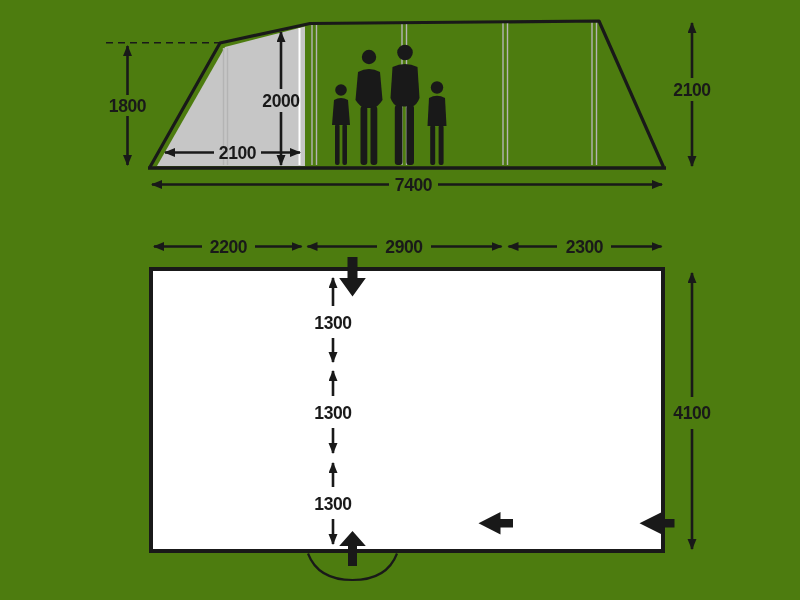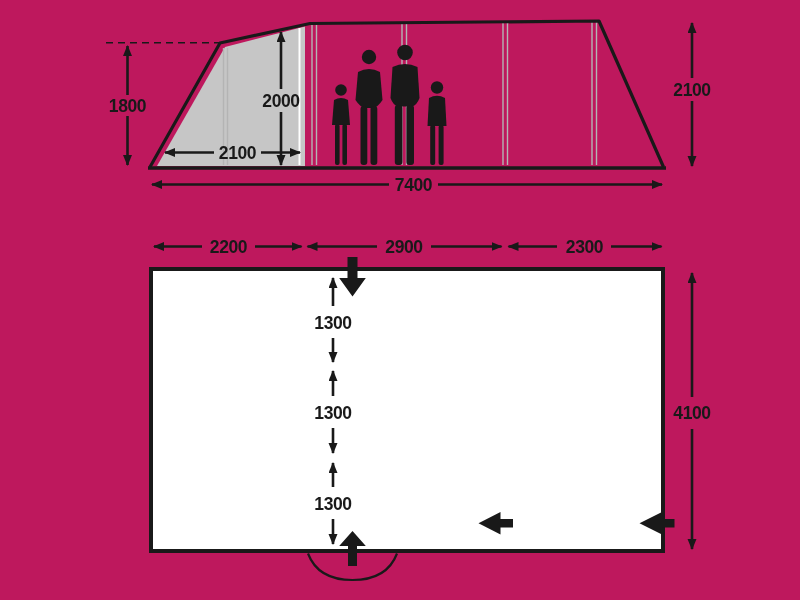--- a/index.html
+++ b/index.html
@@ -1,16 +1,16 @@
 <!DOCTYPE html>
 <html><head>
 <meta charset="utf-8">
 <style>
   html,body{margin:0;padding:0;background:#ffffff;}
-  .stage{position:relative;width:800px;height:600px;background:#be185d;overflow:hidden;
+  .stage{position:relative;width:800px;height:600px;background:#4d7c0f;overflow:hidden;
          font-family:"Liberation Sans", sans-serif;}
   svg{display:block;}
   .ln{stroke:#191919;stroke-width:2.6;fill:none;}
   .outline{stroke:#191919;stroke-width:3.2;fill:none;stroke-linejoin:round;}
   .ground{stroke:#191919;stroke-width:3.4;fill:none;}
   .wall{stroke:#191919;stroke-width:4;fill:#ffffff;}
   .seam{stroke:#b4b4b4;stroke-width:1.4;fill:none;}
   .seamw{stroke:#ffffff;stroke-width:2;fill:none;}
   .dashdiv{stroke:#191919;stroke-width:1.6;stroke-dasharray:7,5;fill:none;}
   .dashv{stroke:#191919;stroke-width:3;stroke-dasharray:9.5,7;fill:none;}

